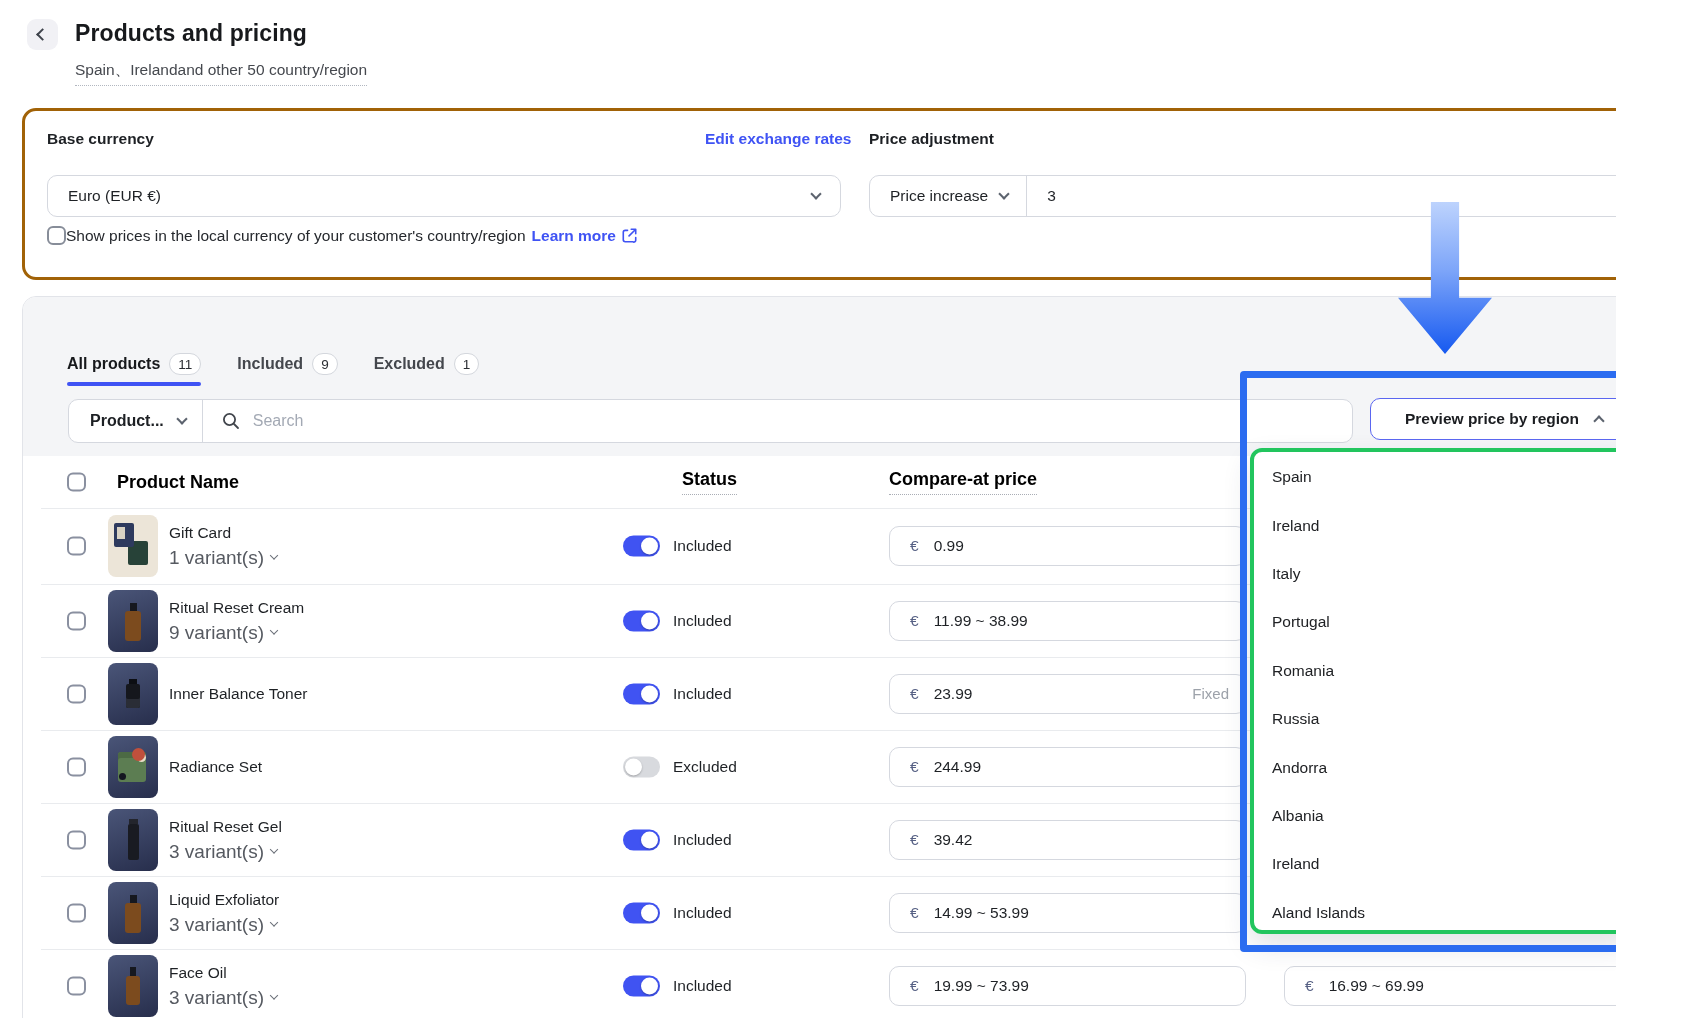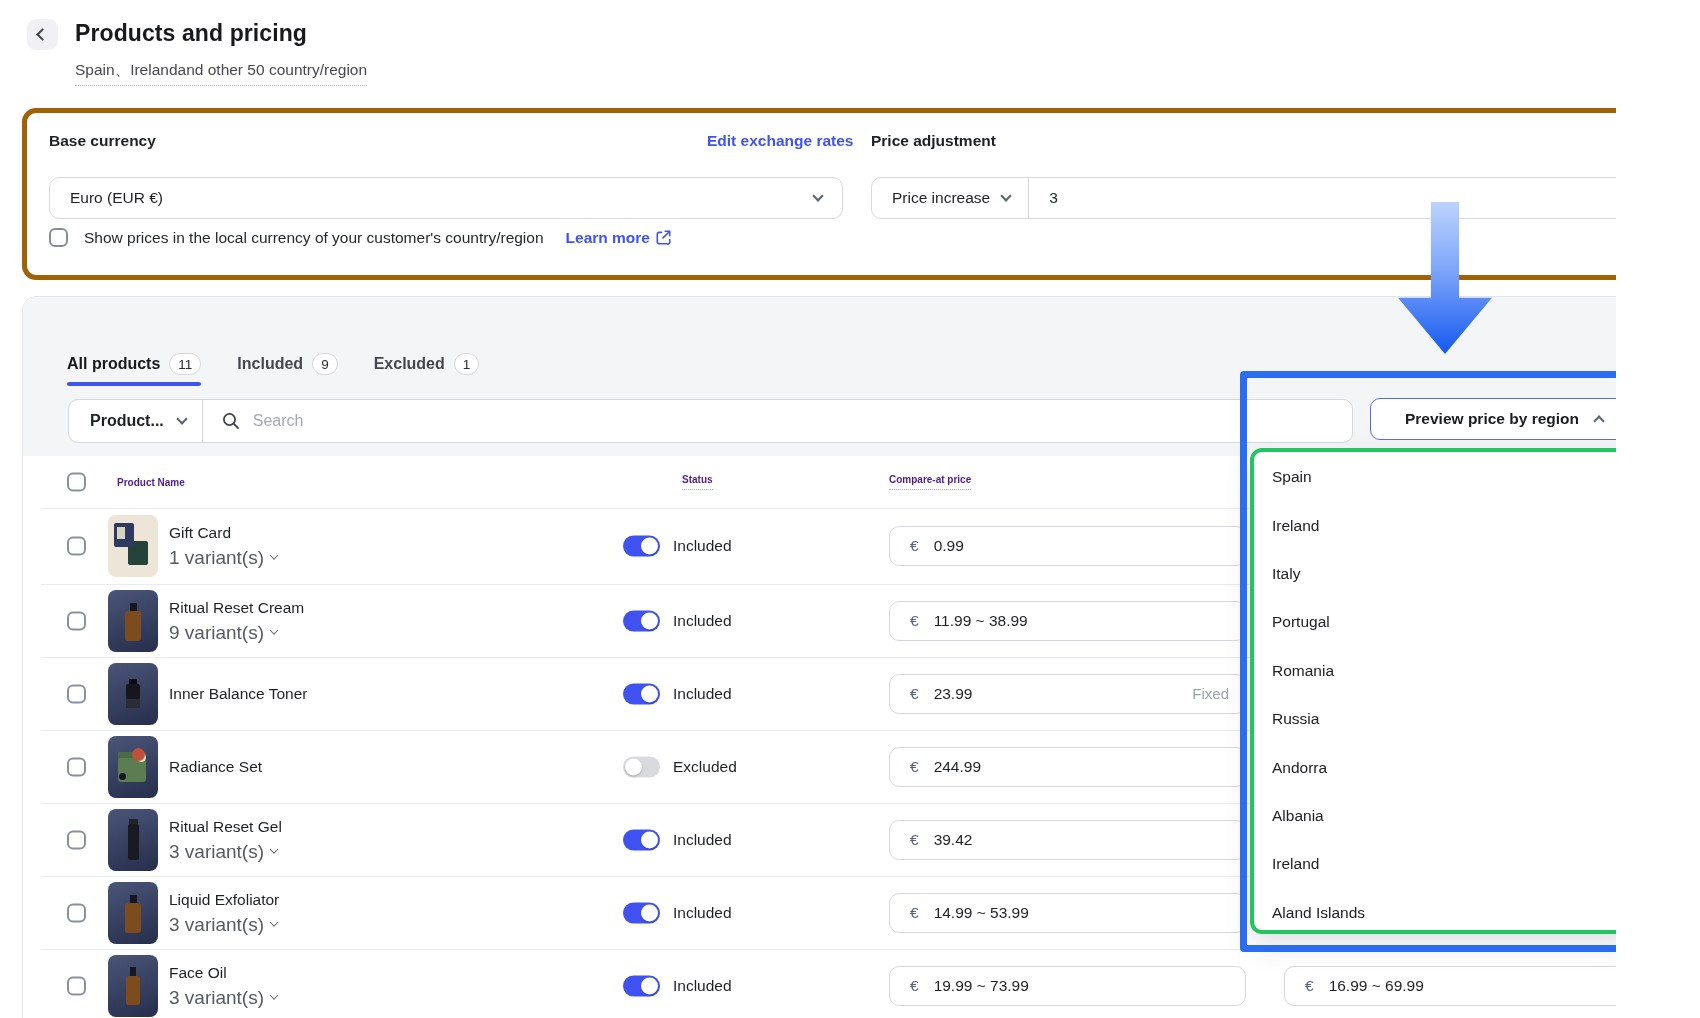--- a/index.html
+++ b/index.html
@@ -15,35 +15,35 @@
 
   
   .chev { display:inline-block; width:8px; height:8px; border-right:2px solid #5c636e; border-bottom:2px solid #5c636e; }
   .chev-down { transform:rotate(45deg); margin-top:-4px; }
   .chev-up   { transform:rotate(225deg); margin-top:4px; }
   .chev-left { transform:rotate(135deg); border-width:2.5px; width:9px; height:9px; border-color:#3e434b; }
   .chev.sm { width:6px; height:6px; border-width:1.8px; border-color:#6a6f78; }
 
   
   .card1 { position:absolute; left:22px; top:108px; width:1663px; height:172px; background:#fff;
-    border:5px solid #a16207; border-radius:14px; }
+    border:3px solid #a16207; border-radius:14px; }
   .fld-label { position:absolute; top:19px; font-size:15.5px; font-weight:700; color:#1d2024; }
   .lbl-base { left:22px; } .lbl-adj { left:844px; }
   .link { color:#3f53f4; font-weight:600; font-size:15.5px; cursor:pointer; }
   .edit-link { position:absolute; top:19px; left:680px; }
   .select { position:absolute; left:22px; top:64px; width:794px; height:42px; border:1px solid #d5d8df;
     border-radius:10px; background:#fff; display:flex; align-items:center; padding:0 20px; font-size:15.5px; cursor:pointer; }
   .select .chev { margin-left:auto; }
   .adj-box { position:absolute; left:844px; top:64px; width:793px; height:42px; border:1px solid #d5d8df;
     border-radius:10px; background:#fff; display:flex; align-items:center; font-size:15.5px; }
   .adj-seg { display:flex; align-items:center; gap:12px; padding:0 18px 0 20px; height:100%;
     border-right:1px solid #d5d8df; cursor:pointer; white-space:nowrap; }
   .adj-val { padding-left:20px; }
   .adj-unit { margin-left:auto; padding-right:20px; color:#5b6170; }
-  .chk-row { position:absolute; left:22px; top:115px; display:flex; align-items:center; gap:16px; font-size:15.5px; color:#25282d; }
+  .chk-row { position:absolute; left:22px; top:115px; display:flex; align-items:center; gap:0; font-size:15.5px; color:#25282d; }
   .checkbox { width:19px; height:19px; border:2px solid #878d99; border-radius:6px; background:#fff; cursor:pointer; flex:none; }
   .learn { display:flex; align-items:center; gap:6px; margin-left:6px; }
 
   
   .big-arrow { position:absolute; left:1398px; top:202px; width:94px; height:152px; z-index:80;
     background:linear-gradient(180deg,#bdd3fd 0%,#7da5f9 45%,#1659f0 100%);
     clip-path:polygon(35% 0,65% 0,65% 63%,100% 63%,50% 100%,0 63%,35% 63%); }
 
   
   .card2 { position:absolute; left:22px; top:296px; width:1663px; height:760px; background:#fff;
@@ -61,21 +61,21 @@
     border:1px solid #d5d8df; border-radius:10px; display:flex; align-items:stretch; z-index:5; }
   .filter-seg { display:flex; align-items:center; gap:14px; padding:0 16px 0 21px; border-right:1px solid #d5d8df;
     font-size:16px; font-weight:700; color:#1d2024; cursor:pointer; white-space:nowrap; }
   .search-seg { display:flex; align-items:center; gap:12px; padding-left:18px; flex:1; }
   .search-seg input { border:none; outline:none; font-size:16px; flex:1; font-family:inherit; color:#1e2125; background:transparent; }
   .search-seg input::placeholder { color:#a3a9b4; }
 
   
   .thead { position:absolute; left:0; top:159px; width:100%; height:52px; }
   .thead .cb { top:50%; transform:translateY(-50%); }
-  .th { position:absolute; top:50%; transform:translateY(-50%); font-size:10px; font-weight:700; color:#4c1d95; }
+  .th { position:absolute; top:50%; transform:translateY(-50%); font-size:18px; font-weight:700; color:#000000; }
   .th-product { left:94px; }
   .th-status { left:659px; border-bottom:1.5px dotted #a9adb5; padding-bottom:4px; }
   .th-compare { left:866px; border-bottom:1.5px dotted #a9adb5; padding-bottom:4px; }
 
   .rows { position:absolute; left:0; top:211px; width:100%; }
   .row { position:relative; height:73px; }
   .row:first-child { height:76px; }
   .row::before { content:""; position:absolute; left:18px; right:24px; top:0; height:1px; background:#e9ebee; }
   .cb { position:absolute; left:44px; width:19px; height:19px; border:2px solid #8a90a0; border-radius:6px; background:#fff; cursor:pointer; }
   .row .cb { top:50%; transform:translateY(-50%); }

